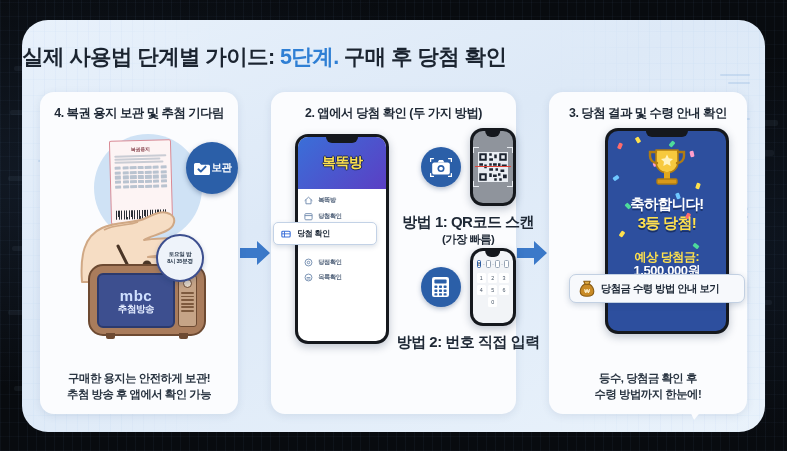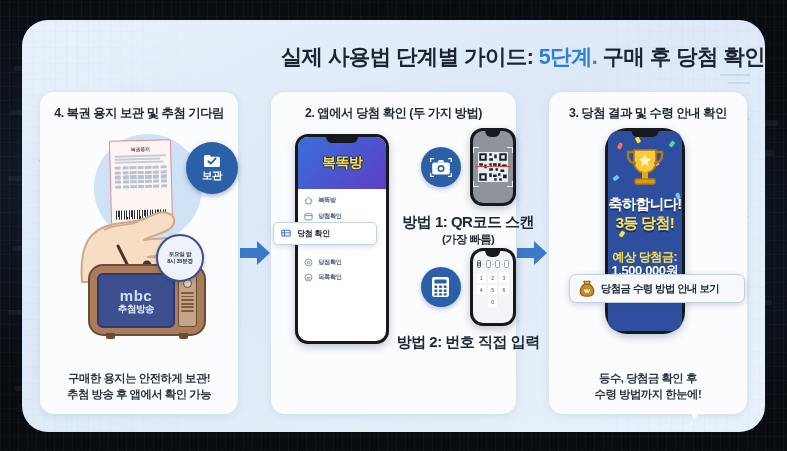--- a/index.html
+++ b/index.html
@@ -51,21 +51,21 @@
       repeating-linear-gradient(0deg, rgba(130,175,225,.08) 0 1px, transparent 1px 16px);
     mask-image: linear-gradient(90deg, rgba(0,0,0,.55) 0 12%, transparent 26% 72%, rgba(0,0,0,.55) 86% 100%);
     -webkit-mask-image: linear-gradient(90deg, rgba(0,0,0,.55) 0 12%, transparent 26% 72%, rgba(0,0,0,.55) 86% 100%);
   }
   .circuit { position:absolute; background:rgba(110,160,215,.22); border-radius:1px; }
 
   
   .title {
     position: absolute;
     top: 22px; left: 0; right: 0;
-    text-align: right;
+    text-align: left;
     font-size: 21.5px;
     font-weight: 700;
     color: #1b2430;
     letter-spacing: -0.6px;
     white-space: nowrap;
     z-index: 5;
   }
   .title .accent { color: #2f7fd4; }
 
   
@@ -146,21 +146,21 @@
 
   .hand {
     position: absolute; left: 30px; top: 58px;
     width: 128px; height: 100px;
   }
 
   .badge-bokwan {
     position: absolute; left: 138px; top: 16px;
     width: 52px; height: 52px; border-radius: 50%;
     background: #2b5fa8;
-    display: flex; flex-direction: column; align-items: center; justify-content: center;
+    display: flex; flex-direction: row; align-items: center; justify-content: center;
     gap: 1px;
     box-shadow: 0 2px 5px rgba(20,50,95,.35);
   }
   .badge-bokwan .lbl { font-size: 10.5px; font-weight:700; color:#fff; letter-spacing:-.5px; }
 
   
   .tv {
     position: absolute; left: 40px; top: 118px;
     width: 118px; height: 96px;
   }
@@ -228,21 +228,21 @@
   .app-name { font-size: 14px; font-weight:700; color:#ffe14d; letter-spacing:-.5px;
               text-shadow: 0 1px 0 #1d2a55, 1px 0 0 #1d2a55, -1px 0 0 #1d2a55, 0 -1px 0 #1d2a55; }
   .menu { padding: 7px 6px 0; display:flex; flex-direction:column; gap:6.5px; }
   .menu-row { display:flex; align-items:center; gap:5px; }
   .menu-ico { width:9px;height:9px;flex:0 0 9px; color:#6e89ad; }
   .menu-lbl { font-size:6.2px; font-weight:700; color:#51627a; letter-spacing:-.3px; }
   .menu-sel {
     position:absolute; left:-6px; top:96px; width:104px;
     background:#fff; border:1.1px solid #c3d2e6; border-radius:5px;
     box-shadow:0 2px 5px rgba(30,60,100,.16);
-    display:flex; align-items:flex-start; gap:6px; padding:5px 7px;
+    display:flex; align-items:center; gap:6px; padding:5px 7px;
     z-index: 4;
   }
   .menu-sel .menu-lbl { font-size:8px; color:#1d2836; }
   .menu-sel .menu-ico { color:#3a6fd8; width:10px;height:10px;flex:0 0 10px; }
 
   .method {
     position:absolute; width: 146px;
     display:flex; flex-direction:column; align-items:center;
   }
   .m1 { left: 116px; top: 2px; }
@@ -273,21 +273,21 @@
              font-size:5px; display:flex;align-items:center;justify-content:center; color:#3d4a5c; }
   .kp-cell.filled { border-color:#2b5fa8; border-width:1.3px; }
   .kp-dash { font-size:5px; color:#97a4b5; }
   .kp-pad { margin-top:5px; display:grid; grid-template-columns:repeat(3,1fr); gap:2px; }
   .kp-key { height:10px; background:#fff; border-radius:1.5px; font-size:5.4px;
             display:flex;align-items:center;justify-content:center; color:#4a5768; }
   .kp-key.zero { grid-column:2; }
 
   
   .p3-art { position: relative; width:100%; height:228px; margin-top:4px; }
-  .win-phone { position:absolute; left:48px; top:2px; width:80px; height:206px;border-radius:22px; }
+  .win-phone { position:absolute; left:48px; top:2px; width:124px; height:206px; }
   .win-screen { background:#2d4f9e; position:relative; overflow:hidden; }
   .confetti { position:absolute; width:4px;height:6px; border-radius:1px; }
   .trophy { position:absolute; left:50%; top:16px; transform:translateX(-50%); }
   .win-txt { position:absolute; left:0; right:0; text-align:center; }
   .w1 { top:64px; font-size:14.5px; font-weight:700; color:#fff; letter-spacing:-.7px;
         text-shadow:0 1.5px 0 rgba(12,30,70,.55); }
   .w2 { top:83px; font-size:15px; font-weight:700; color:#ffe14d; letter-spacing:-.7px;
         text-shadow:0 1.5px 0 rgba(12,30,70,.6); }
   .w3 { top:118px; font-size:12px; font-weight:700; color:#ffe14d; letter-spacing:-.4px; }
   .w4 { top:131px; font-size:13px; font-weight:700; color:#fff; letter-spacing:-.4px;

